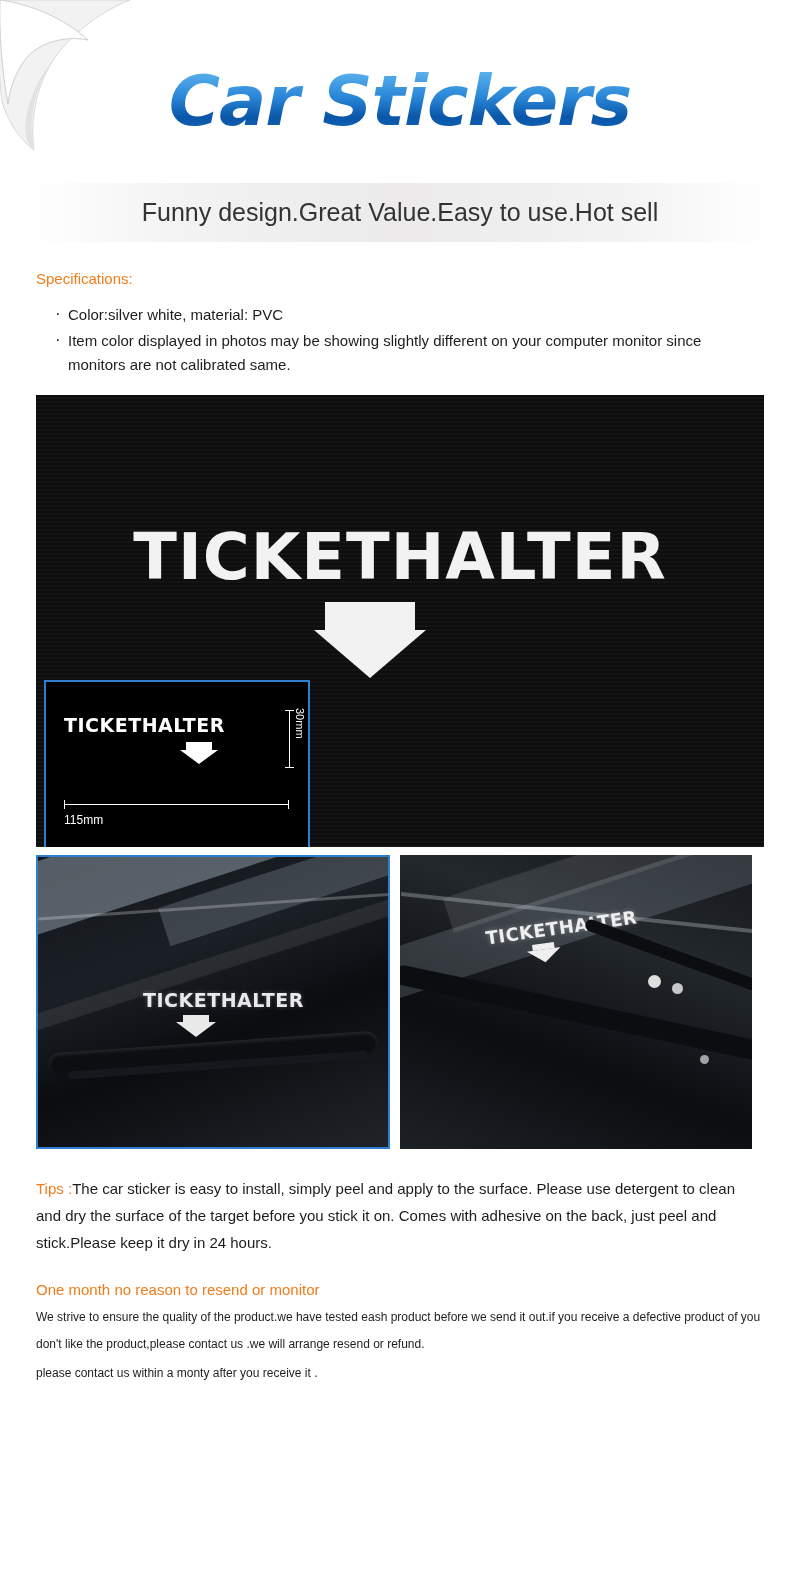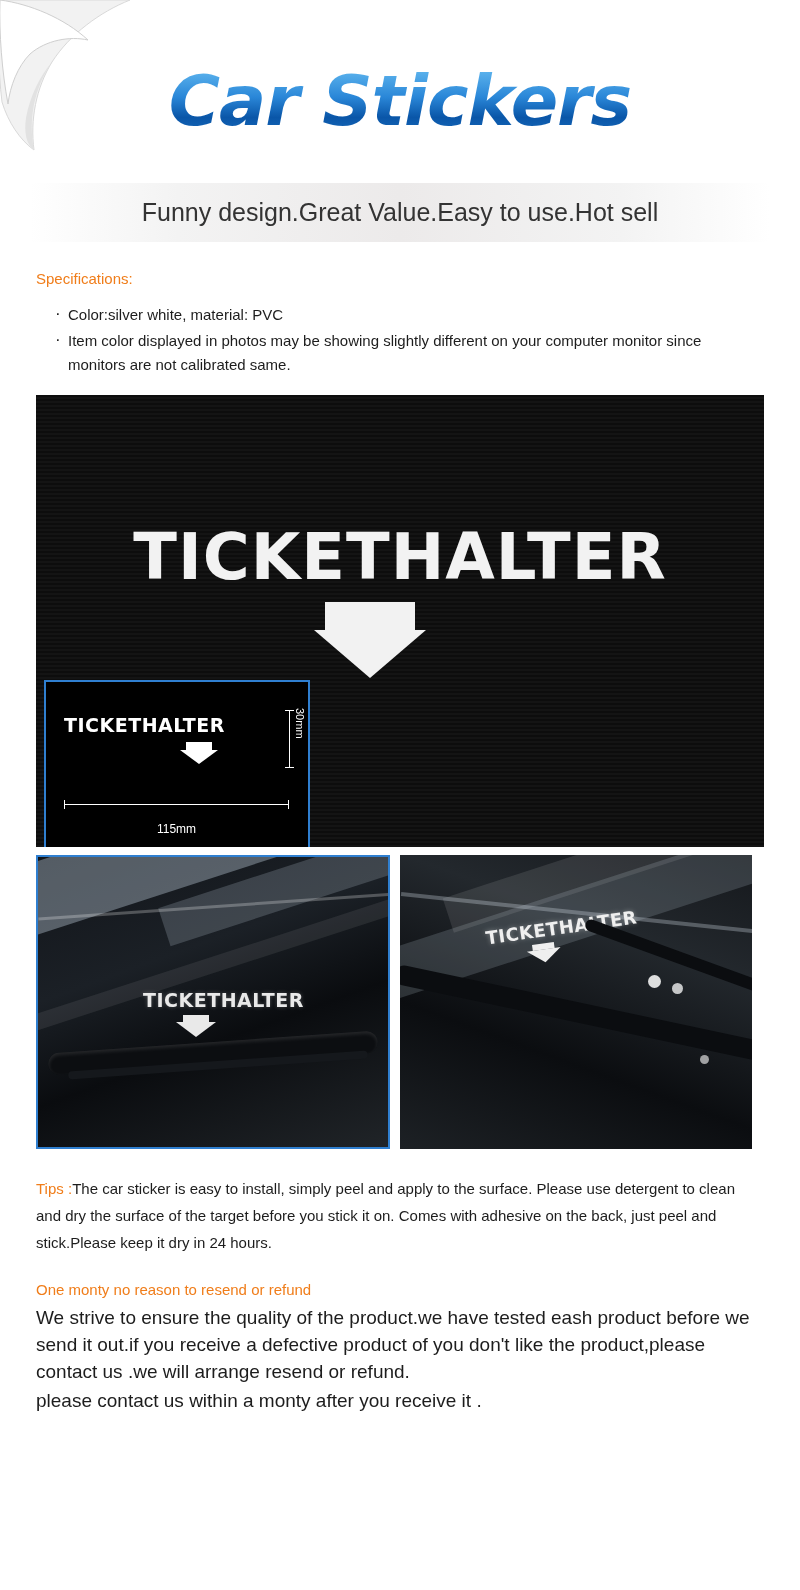--- a/index.html
+++ b/index.html
@@ -216,23 +216,23 @@
     top: -4px;
     width: 1px;
     height: 9px;
     background: #fff;
   }
   .dim-h-line:before { left: 0; }
   .dim-h-line:after { right: 0; }
   .dim-h-label {
     position: absolute;
     left: 18px;
-    bottom: 11px;
+    bottom: 20px;
     width: 225px;
-    text-align: center;
+    text-align: left;
     color: #fff;
     font-size: 12px;
   }
   .dim-v-line {
     position: absolute;
     right: 18px;
     top: 28px;
     width: 1px;
     height: 58px;
     background: #fff;
@@ -357,21 +357,21 @@
   }
   .tips-label { color: #f07d1a; }
   .refund-title {
     color: #f07d1a;
     font-size: 15px;
     margin: 22px 36px 0 36px;
     line-height: 24px;
   }
   .refund-body {
     margin: 2px 36px 0 36px;
-    font-size: 19px;
+    font-size: 12px;
     line-height: 27px;
     color: #1d1d1d;
   }
 </style>
 </head>
 <body>
 
 <div class="header">
   <svg class="curl" viewBox="0 0 140 175">
     <path d="M0,0 L130,0 C100,12 70,34 52,62 C36,88 30,120 34,150 C20,140 8,122 2,102 C-2,70 -2,32 0,0 Z" fill="#f2f2f2" stroke="#d9d9d9" stroke-width="1"></path>
@@ -444,15 +444,15 @@
       <div class="spot2"></div>
       <div class="spot3"></div>
     </div>
   </div>
 </div>
 
 <div class="text-block">
   <span class="tips-label">Tips :</span><span>The car sticker is easy to install, simply peel and apply to the surface. Please use detergent to clean and dry the surface of the target before you stick it on. Comes with adhesive on the back, just peel and stick.Please keep it dry in 24 hours.</span>
 </div>
 
-<div class="refund-title">One monty no reason to resend or refund</div>
+<div class="refund-title">One month no reason to resend or monitor</div>
 <div class="refund-body">We strive to ensure the quality of the product.we have tested eash product before we send it out.if you receive a defective product of you don't like the product,please contact us .we will arrange resend or refund.</div>
 <div class="refund-body">please contact us within a monty after you receive it .</div>
 
 </body></html>

